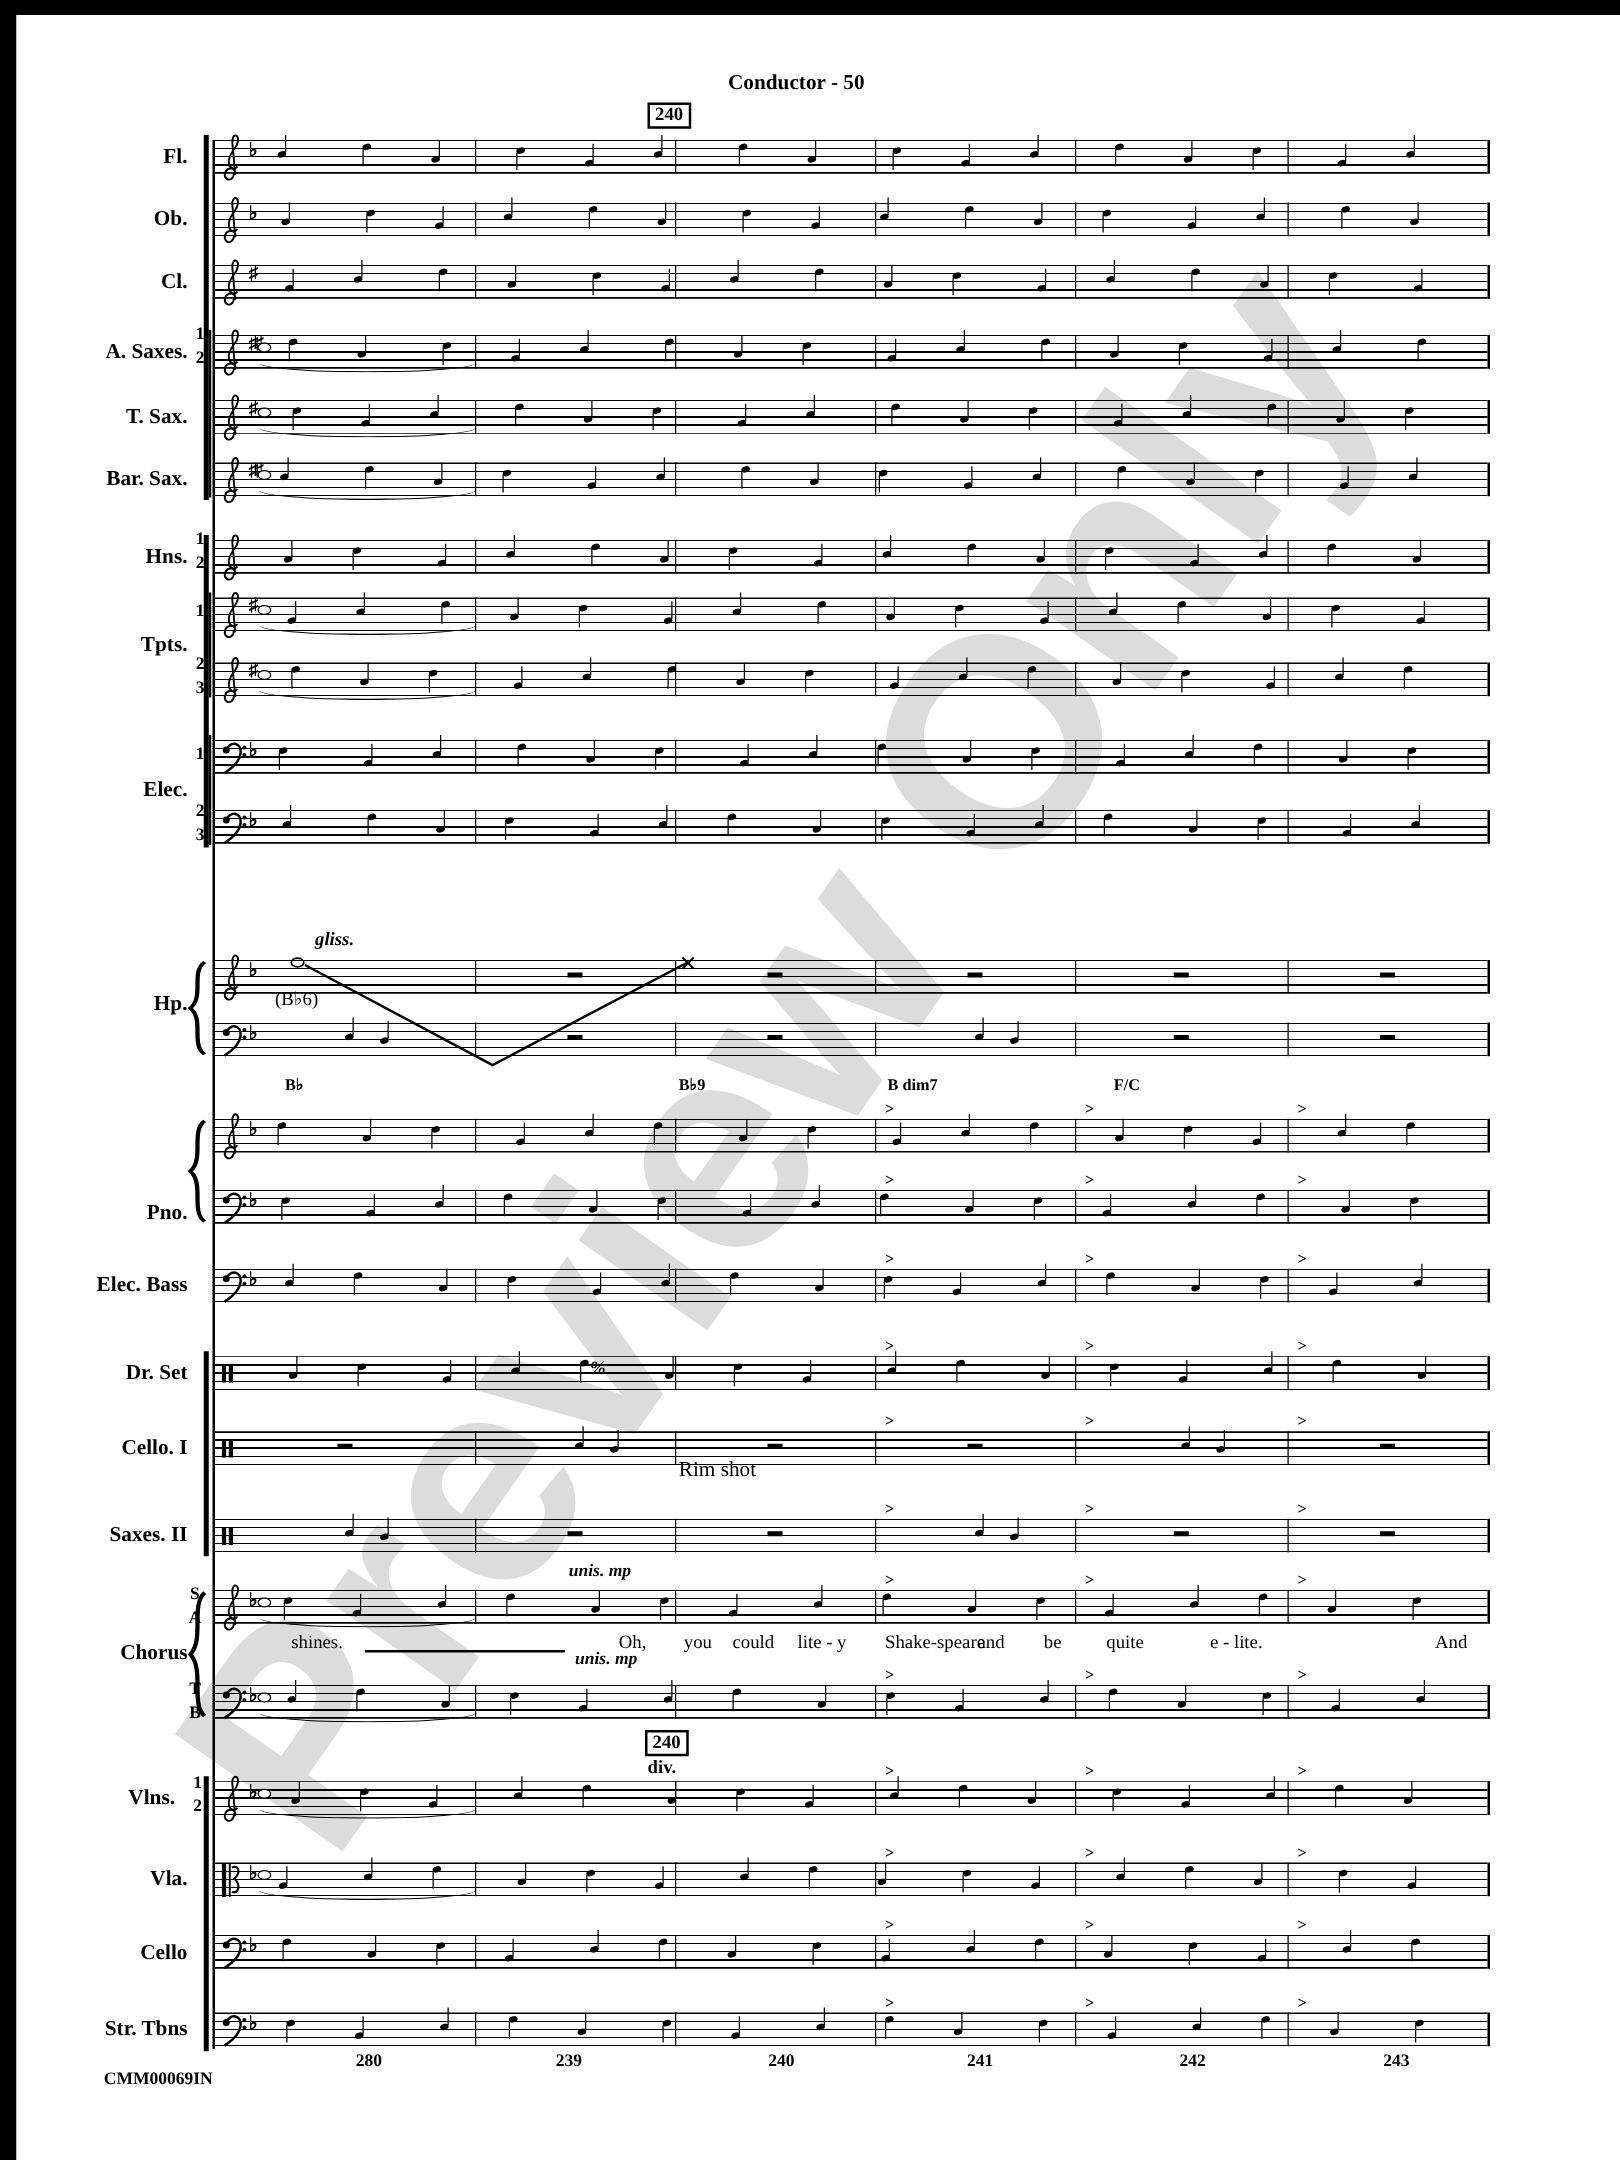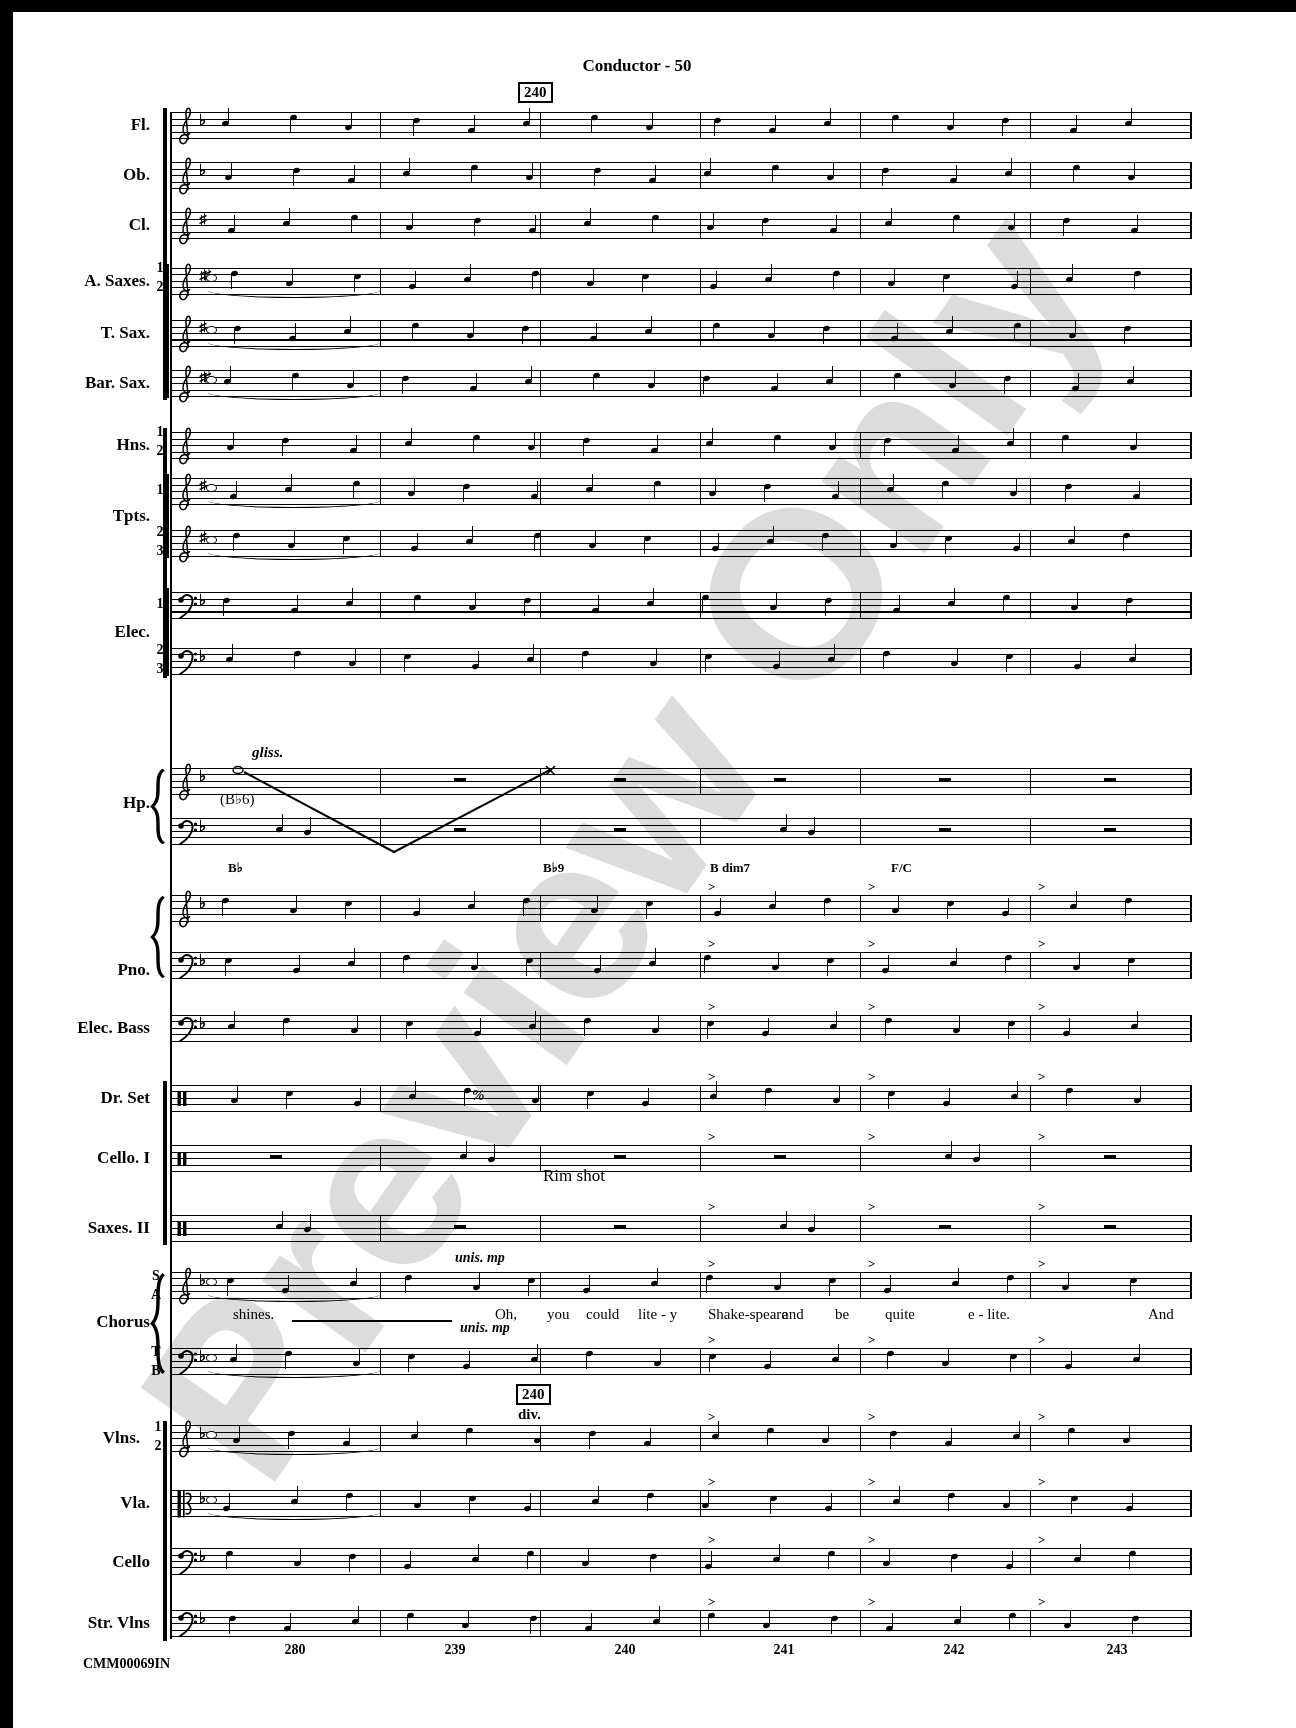--- a/index.html
+++ b/index.html
@@ -86,21 +86,21 @@
     <div class="ilabel" style="top:793px;">Hp.</div>
     <div class="ilabel" style="top:960px;">Pno.</div>
     <div class="ilabel" style="top:1018px;">Elec. Bass</div>
     <div class="ilabel" style="top:1088px;">Dr. Set</div>
     <div class="ilabel" style="top:1148px;">Cello. I</div>
     <div class="ilabel" style="top:1218px;">Saxes. II</div>
     <div class="ilabel" style="top:1312px;">Chorus</div>
     <div class="ilabel" style="top:1428px;width:140px;">Vlns.</div>
     <div class="ilabel" style="top:1493px;">Vla.</div>
     <div class="ilabel" style="top:1552px;">Cello</div>
-    <div class="ilabel" style="top:1613px;">Str. Vlns</div>
+    <div class="ilabel" style="top:1613px;">Str. Tbns</div>
 
     <div class="inum" style="left:152px;top:260px;">1</div>
     <div class="inum" style="left:152px;top:279px;">2</div>
     <div class="inum" style="left:152px;top:424px;">1</div>
     <div class="inum" style="left:152px;top:443px;">2</div>
     <div class="inum" style="left:152px;top:482px;">1</div>
     <div class="inum" style="left:152px;top:524px;">2</div>
     <div class="inum" style="left:152px;top:543px;">3</div>
     <div class="inum" style="left:152px;top:596px;">1</div>
     <div class="inum" style="left:152px;top:642px;">2</div>

